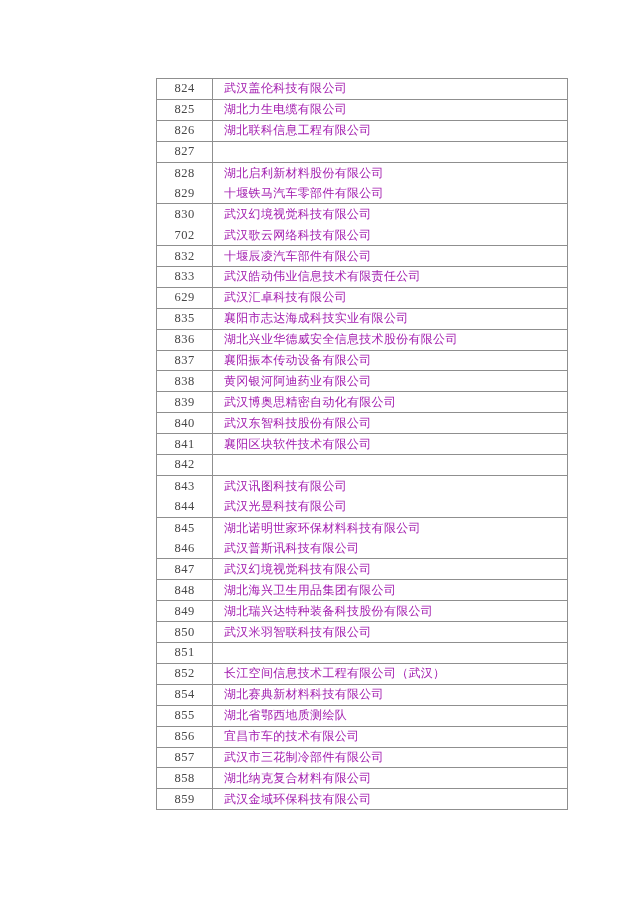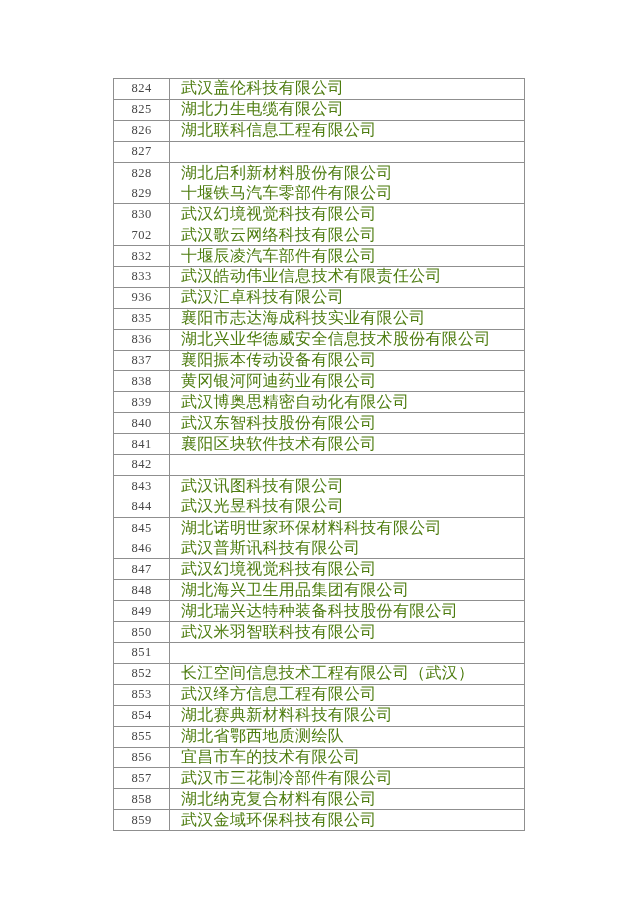--- a/index.html
+++ b/index.html
@@ -51,33 +51,33 @@
     width: 56px;
     justify-content: center;
     border-right: 1px solid #8f8f8f;
     font-size: 12.5px;
     letter-spacing: 0.5px;
     color: #474747;
   }
   .cell.name {
     flex: 1;
     padding-left: 11px;
-    font-size: 16px;
+    font-size: 12px;
     letter-spacing: 0.3px;
-    color: #4d7c0f;
+    color: #a21caf;
     white-space: nowrap;
     overflow: hidden;
     text-align: right;
   }
 </style>
 </head>
 <body style="background: rgb(255, 255, 255);">
 
 <div class="page">
-  <div class="table" id="company-table" style="border-color: rgb(143, 143, 143);">
+  <div class="table" id="company-table" style="border-color: rgb(143, 143, 143); margin-left: 43px;">
   <div class="row">
     <div class="cell num">824</div>
     <div class="cell name">武汉盖伦科技有限公司</div>
   </div>
 
   <div class="row">
     <div class="cell num">825</div>
     <div class="cell name">湖北力生电缆有限公司</div>
   </div>
 
@@ -114,21 +114,21 @@
     <div class="cell num">832</div>
     <div class="cell name">十堰辰凌汽车部件有限公司</div>
   </div>
 
   <div class="row">
     <div class="cell num">833</div>
     <div class="cell name">武汉皓动伟业信息技术有限责任公司</div>
   </div>
 
   <div class="row">
-    <div class="cell num">936</div>
+    <div class="cell num">629</div>
     <div class="cell name">武汉汇卓科技有限公司</div>
   </div>
 
   <div class="row">
     <div class="cell num">835</div>
     <div class="cell name">襄阳市志达海成科技实业有限公司</div>
   </div>
 
   <div class="row">
     <div class="cell num">836</div>
@@ -206,24 +206,20 @@
 
   <div class="row">
     <div class="cell num">851</div>
   </div>
 
   <div class="row">
     <div class="cell num">852</div>
     <div class="cell name">长江空间信息技术工程有限公司（武汉）</div>
   </div>
 
-  <div class="row">
-    <div class="cell num">853</div>
-    <div class="cell name">武汉绎方信息工程有限公司</div>
-  </div>
 
   <div class="row">
     <div class="cell num">854</div>
     <div class="cell name">湖北赛典新材料科技有限公司</div>
   </div>
 
   <div class="row">
     <div class="cell num">855</div>
     <div class="cell name">湖北省鄂西地质测绘队</div>
   </div>

